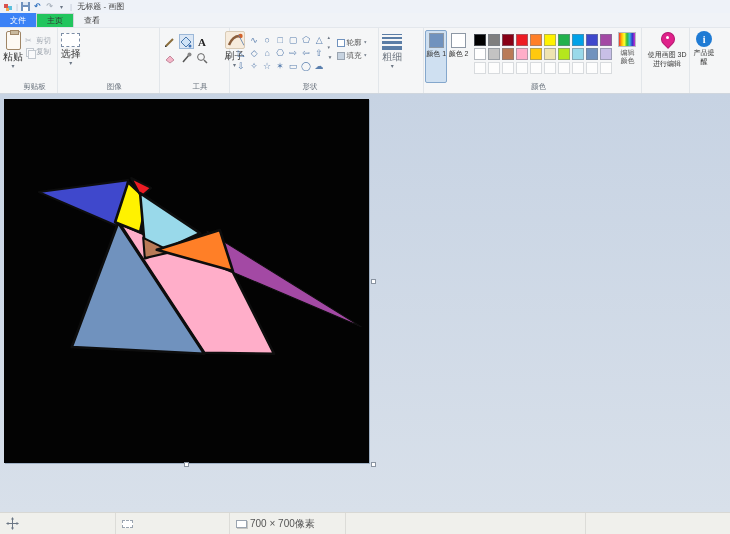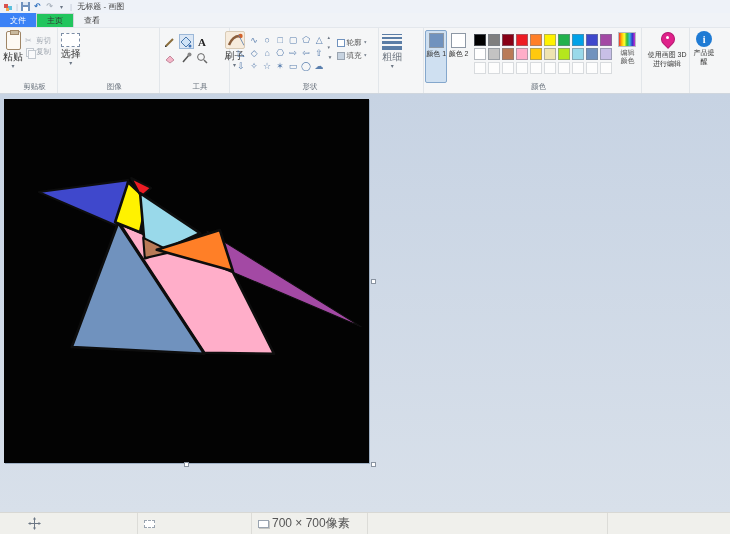--- a/index.html
+++ b/index.html
@@ -86,21 +86,21 @@
   .cap2 { font-size:7px; text-align:center; line-height:1.25; margin-top:2px; color:#333; }
 
   
   .workspace { flex:1 1 auto; position:relative; background:linear-gradient(#c7d3e3,#d8e0ea); overflow:hidden; }
   .canvas { position:absolute; left:4px; top:5px; width:365px; height:364px; background:#030303; box-shadow:1px 1px 0 #9fb0c4; }
   .canvas svg { width:100%; height:100%; display:block; }
   .handle { position:absolute; width:5px; height:5px; background:#fff; border:1px solid #8a94a1; }
   .h-r { left:371px; top:185px; } .h-b { left:184px; top:368px; } .h-c { left:371px; top:368px; }
 
   
-  .statusbar { height:22px; background:#f0f0ec; border-top:1px solid #d8d8d4; display:flex; align-items:center; flex:0 0 auto; font-size:12px; color:#555;padding-left:22px; }
+  .statusbar { height:22px; background:#f0f0ec; border-top:1px solid #d8d8d4; display:flex; align-items:center; flex:0 0 auto; font-size:10px; color:#555; }
   .sb-seg { height:100%; display:flex; align-items:center; gap:3px; padding:0 6px; border-right:1px solid #dcdcd8; }
   .sb-seg1 { width:116px; } .sb-seg2 { width:114px; } .sb-seg3 { width:116px; } .sb-seg4 { width:240px; } .sb-seg5 { flex:1; border-right:none; }
   .sel-ic { width:11px; height:8px; border:1px dashed #9aa4b0; background:#fff; }
   .sizebox-ic { width:11px; height:8px; border:1px solid #9aa4b0; background:#fff; box-shadow:1px 1px 0 #c6c6c2; }
 </style>
 </head>
 <body>
 
 <div class="app">
 

